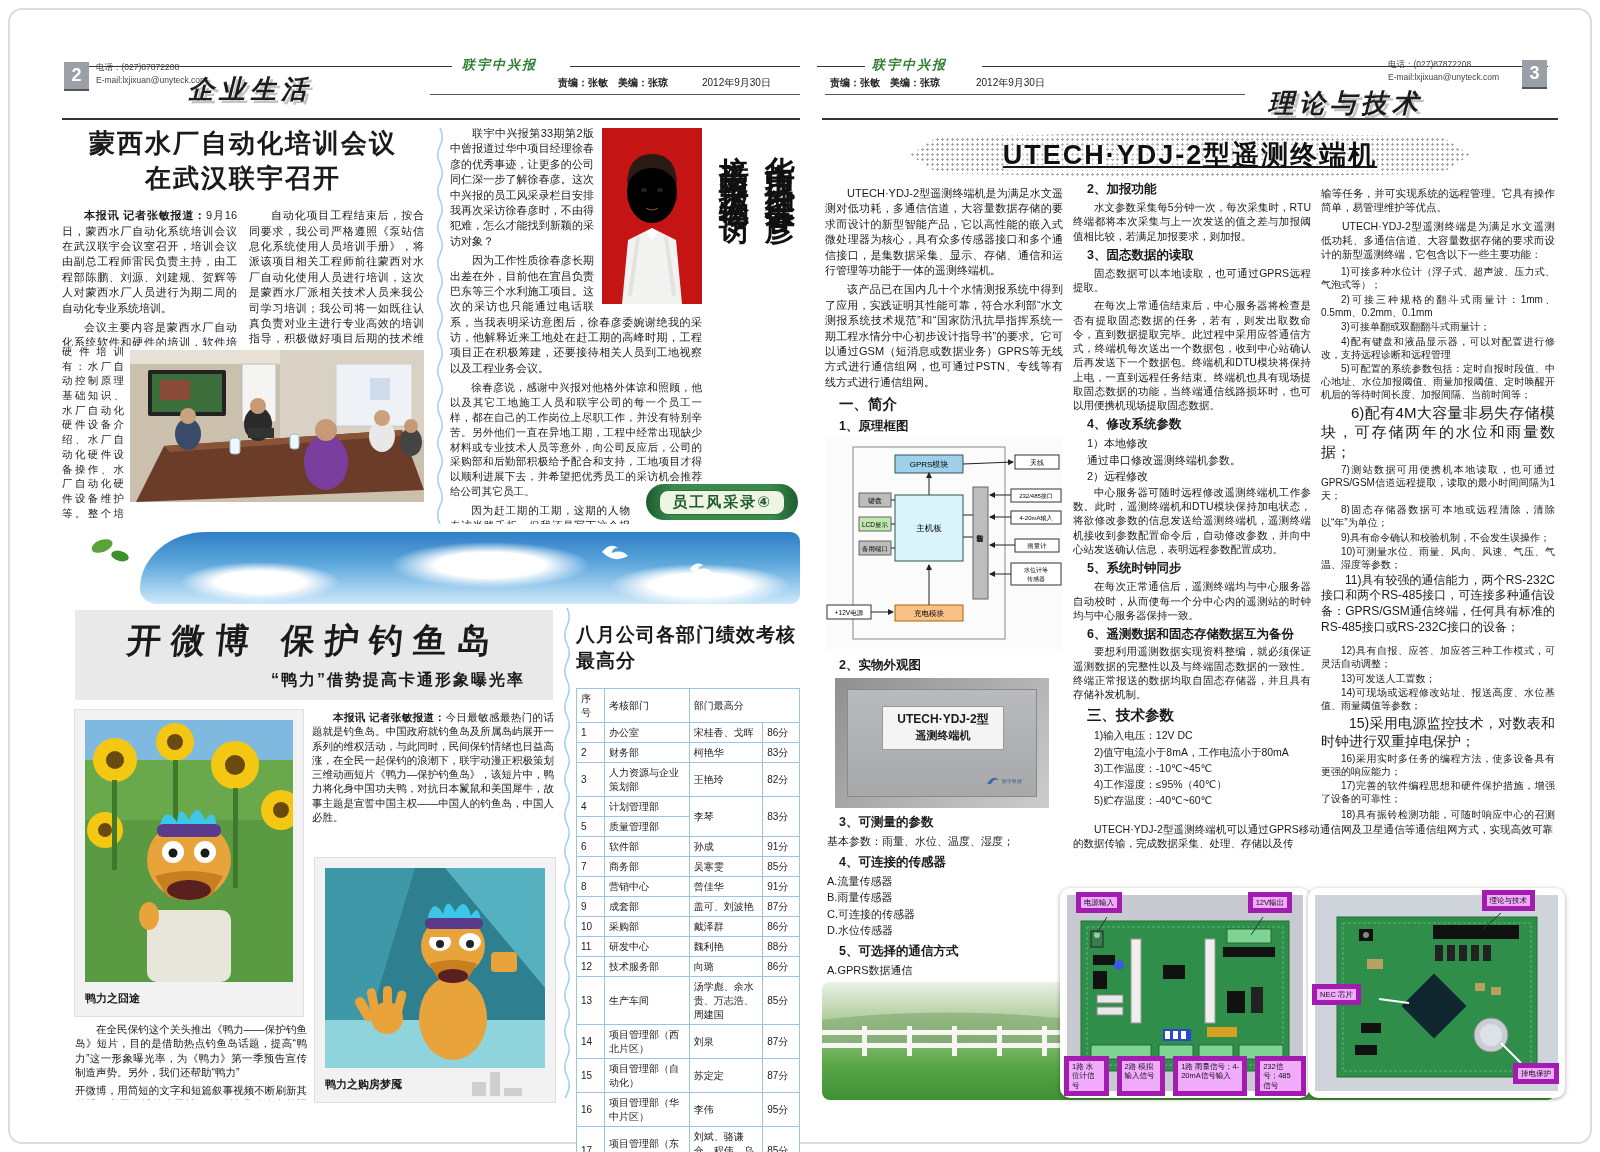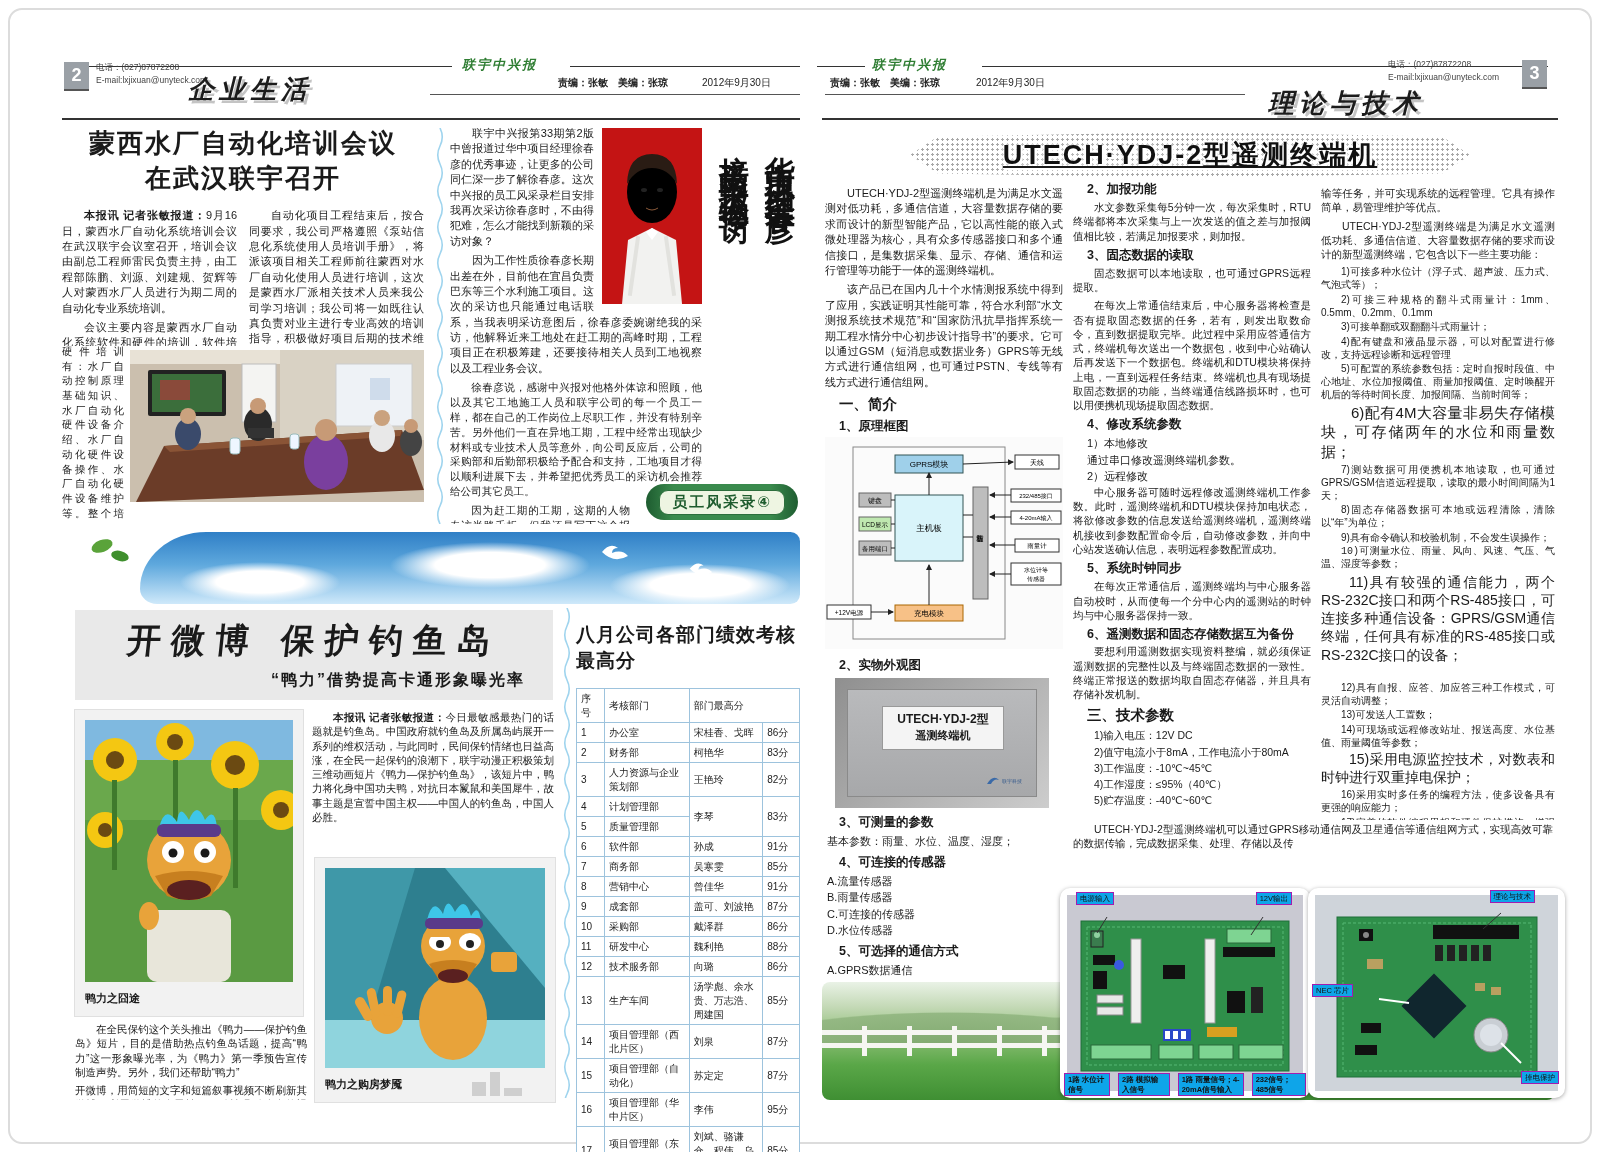--- a/index.html
+++ b/index.html
@@ -58,21 +58,21 @@
   td.c-dept{width:110px;}
   td.c-name{width:92px;}
   td.c-score{width:38px;text-align:left;}
   
   .rp-title-band{position:absolute;left:900px;top:122px;width:560px;height:46px;
      background-image:radial-gradient(circle,#a8a8a8 1px,transparent 1.4px);background-size:5px 5px;
      clip-path:polygon(0% 50%,5% 10%,50% 0%,95% 10%,100% 50%,95% 90%,50% 100%,5% 90%);
      display:flex;align-items:center;justify-content:center;text-decoration:underline;}
   .rp-title{font-size:27px;font-weight:900;letter-spacing:2px;color:#111;
      text-shadow:0 0 4px #fff,0 0 6px #fff,2px 2px 0 #fff;}
-  .callout{position:absolute;background:#0ea5e9;border:1px solid #a21caf;font-size:7.5px;line-height:1.25;
+  .callout{position:absolute;background:#f0abfc;border:5px solid #a21caf;font-size:7.5px;line-height:1.25;
      padding:1px 3px;color:#111;white-space:nowrap;}
   .frame{position:absolute;background:#fff;border-radius:10px;box-shadow:0 1px 4px rgba(0,0,0,.35);padding:7px;}
   .landscape{position:absolute;left:812px;top:972px;width:733px;height:118px;border-radius:8px;overflow:hidden;
      background:linear-gradient(180deg,#e9f2e6 0%,#c2d8b4 22%,#8fbf78 45%,#5aa748 70%,#3f8f33 100%);}
   .mountain{position:absolute;left:0;top:8px;width:420px;height:58px;
      background:radial-gradient(80% 100% at 30% 100%,#7fa86e 0%,#94b883 60%,transparent 62%),
                 radial-gradient(70% 100% at 75% 100%,#86ad74 0%,#9cbd8a 58%,transparent 60%);}
   .fence{position:absolute;left:0;right:0;top:44px;height:30px;
      background:repeating-linear-gradient(90deg,transparent 0 40px,#f6f6f2 40px 45px);}
   .fence:before,.fence:after{content:"";position:absolute;left:0;right:0;height:5px;background:#f6f6f2;}
@@ -567,22 +567,22 @@
 
     <p class="p small" style="margin-bottom:1.5px;font-size:10px;line-height:1.3;">1)可接多种水位计（浮子式、超声波、压力式、气泡式等）；</p>
         <p class="p small" style="margin-bottom:1.5px;font-size:10px;line-height:1.3;">2)可接三种规格的翻斗式雨量计：1mm、0.5mm、0.2mm、0.1mm</p>
         <p class="p small" style="margin-bottom:1.5px;font-size:10px;line-height:1.3;">3)可接单翻或双翻翻斗式雨量计；</p>
         <p class="p small" style="margin-bottom:1.5px;font-size:10px;line-height:1.3;">4)配有键盘和液晶显示器，可以对配置进行修改，支持远程诊断和远程管理</p>
         <p class="p small" style="margin-bottom:1.5px;font-size:10px;line-height:1.3;">5)可配置的系统参数包括：定时自报时段值、中心地址、水位加报阈值、雨量加报阈值、定时唤醒开机后的等待时间长度、加报间隔、当前时间等；</p>
         <p class="p small" style="margin-bottom:1.5px;font-size:15px;line-height:1.3;">6)配有4M大容量非易失存储模块，可存储两年的水位和雨量数据；</p>
         <p class="p small" style="margin-bottom:1.5px;font-size:10px;line-height:1.3;">7)测站数据可用便携机本地读取，也可通过GPRS/GSM信道远程提取，读取的最小时间间隔为1天；</p>
         <p class="p small" style="margin-bottom:1.5px;font-size:10px;line-height:1.3;">8)固态存储器数据可本地或远程清除，清除以“年”为单位；</p>
         <p class="p small" style="margin-bottom:1.5px;font-size:10px;line-height:1.3;">9)具有命令确认和校验机制，不会发生误操作；</p>
-        <p class="p small" style="margin-bottom:1.5px;font-size:10px;line-height:1.3;font-family:Liberation Mono, monospace;">10)可测量水位、雨量、风向、风速、气压、气温、湿度等参数；</p>
-        <p class="p small" style="margin-bottom:17px;font-size:14px;line-height:1.3;">11)具有较强的通信能力，两个RS-232C接口和两个RS-485接口，可连接多种通信设备：GPRS/GSM通信终端，任何具有标准的RS-485接口或RS-232C接口的设备；</p>
+        <p class="p small" style="margin-bottom:1.5px;font-size:10px;line-height:1.3;">10)可测量水位、雨量、风向、风速、气压、气温、湿度等参数；</p>
+        <p class="p small" style="margin-bottom:9px;font-size:12px;line-height:1.3;">11)具有较强的通信能力，两个RS-232C接口和两个RS-485接口，可连接多种通信设备：GPRS/GSM通信终端，任何具有标准的RS-485接口或RS-232C接口的设备；</p>
         <p class="p small" style="margin-bottom:1.5px;font-size:10px;line-height:1.3;">12)具有自报、应答、加应答三种工作模式，可灵活自动调整；</p>
         <p class="p small" style="margin-bottom:1.5px;font-size:10px;line-height:1.3;">13)可发送人工置数；</p>
         <p class="p small" style="margin-bottom:1.5px;font-size:10px;line-height:1.3;">14)可现场或远程修改站址、报送高度、水位基值、雨量阈值等参数；</p>
         <p class="p small" style="margin-bottom:1.5px;font-size:14px;line-height:1.3;">15)采用电源监控技术，对数表和时钟进行双重掉电保护；</p>
         <p class="p small" style="margin-bottom:1.5px;font-size:10px;line-height:1.3;">16)采用实时多任务的编程方法，使多设备具有更强的响应能力；</p>
         <p class="p small" style="margin-bottom:3px;font-size:10px;line-height:1.3;">17)完善的软件编程思想和硬件保护措施，增强了设备的可靠性；</p>
         <p class="p small" style="margin-bottom:1.5px;font-size:10px;line-height:1.3;">18)具有振铃检测功能，可随时响应中心的召测命令；</p>
         <p class="p small" style="margin-bottom:1.5px;font-size:10px;line-height:1.3;">19)可定时自动唤醒，以完成定时测报、响应中心站提取固态存储数据和修改参数等指令；</p>
         <p class="p small" style="margin-bottom:1.5px;font-size:10px;line-height:1.3;">20)具有实时钟，可定时开机接收中心校时命令，并自动校时；</p>
       </div>
@@ -619,21 +619,21 @@
       <rect x="24" y="150" width="60 " height="14" fill="#7ed492" stroke="#2a6a3a"></rect>
       <rect x="92" y="150" width="34" height="14" fill="#7ed492" stroke="#2a6a3a"></rect>
       <rect x="132" y="150" width="34" height="14" fill="#7ed492" stroke="#2a6a3a"></rect>
       <rect x="172" y="150" width="44" height="14" fill="#7ed492" stroke="#2a6a3a"></rect>
       <rect x="140" y="132" width="30" height="10" fill="#d8a020"></rect>
       <line x1="40" y1="22" x2="30" y2="38" stroke="#333"></line>
       <line x1="196" y1="22" x2="184" y2="40" stroke="#333"></line>
     </svg>
     <div class="callout" style="left:16px;top:4px;">电源输入</div>
     <div class="callout" style="right:18px;top:4px;">12V输出</div>
-    <div style="position:absolute;left:4px;right:4px;bottom:2px;display:flex;gap:8px;justify-content:space-between;font-weight:bold;">
+    <div style="position:absolute;left:4px;right:4px;bottom:2px;display:flex;gap:8px;justify-content:space-between;">
 
     <div class="callout" style="position:static;white-space:normal;max-width:58px;">1路 水位计信号</div>
         <div class="callout" style="position:static;white-space:normal;max-width:58px;">2路 模拟输入信号</div>
         <div class="callout" style="position:static;white-space:normal;max-width:58px;">1路 雨量信号；4-20mA信号输入</div>
         <div class="callout" style="position:static;white-space:normal;max-width:58px;">232信号；485信号</div>
       </div>
   </div>
 
   <div class="frame" style="left:1298px;top:878px;width:243px;height:196px;">
     <svg width="243" height="196" viewBox="0 0 243 196">

